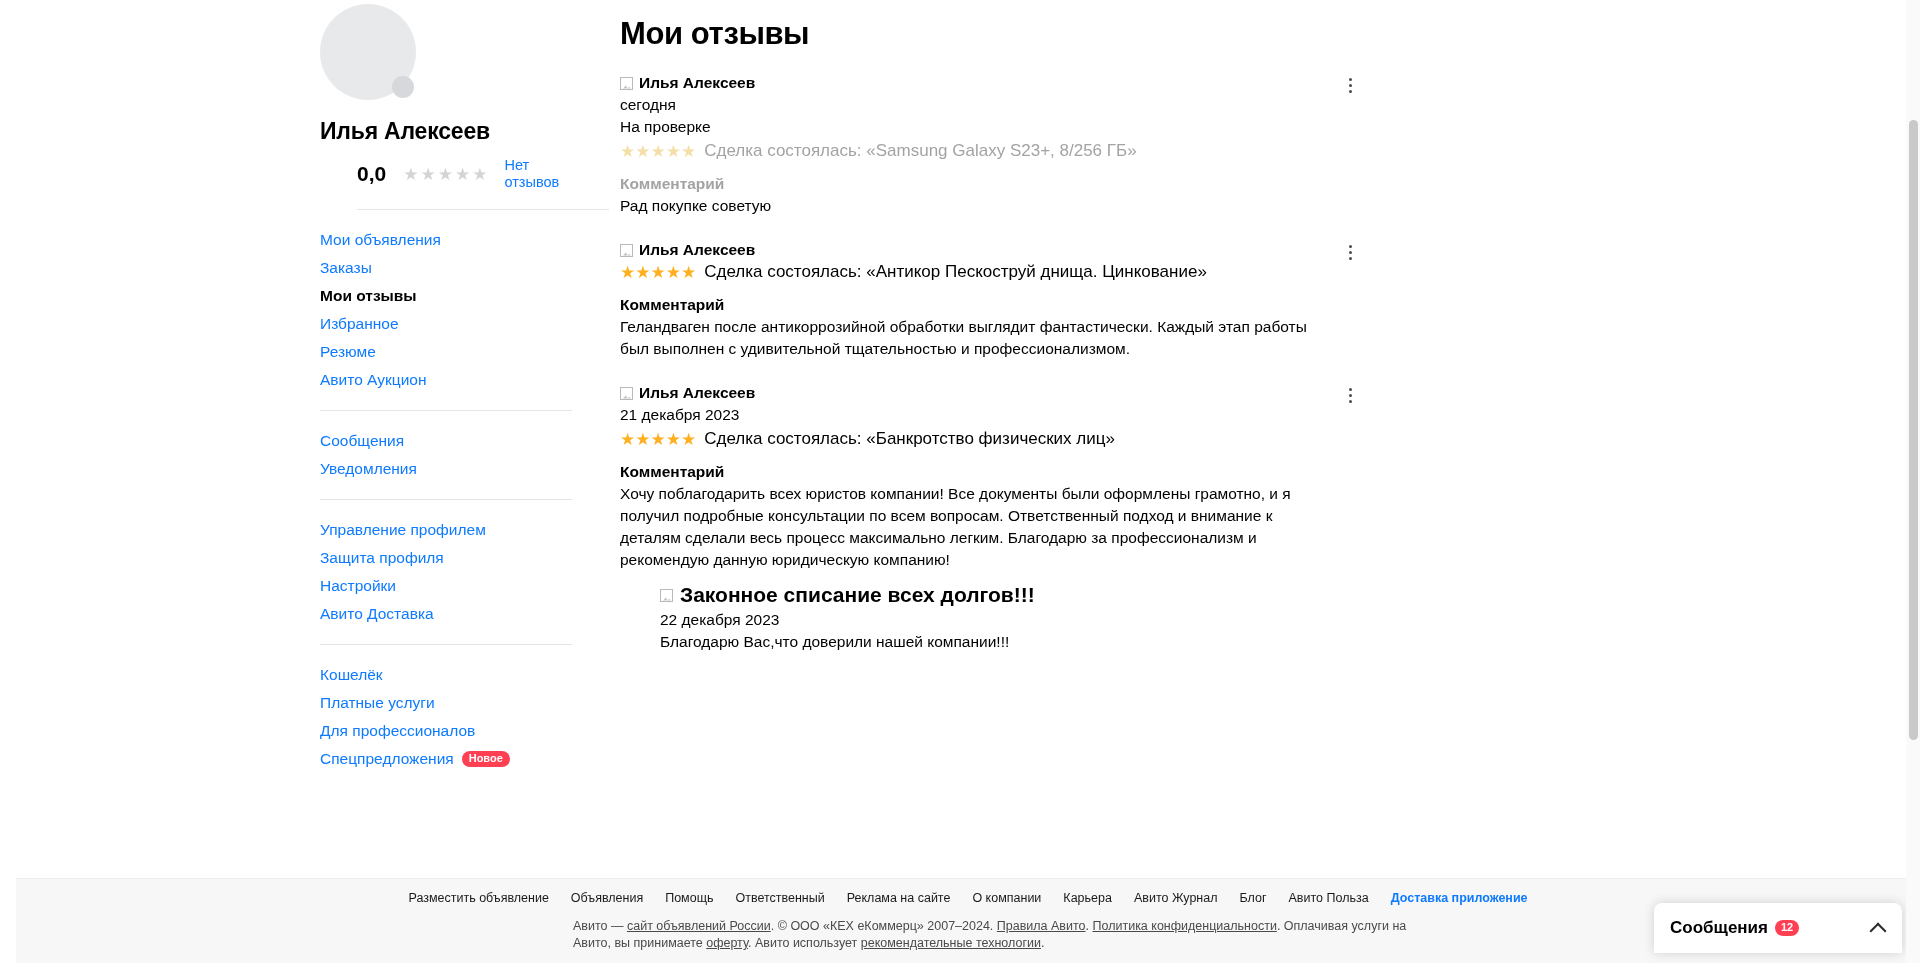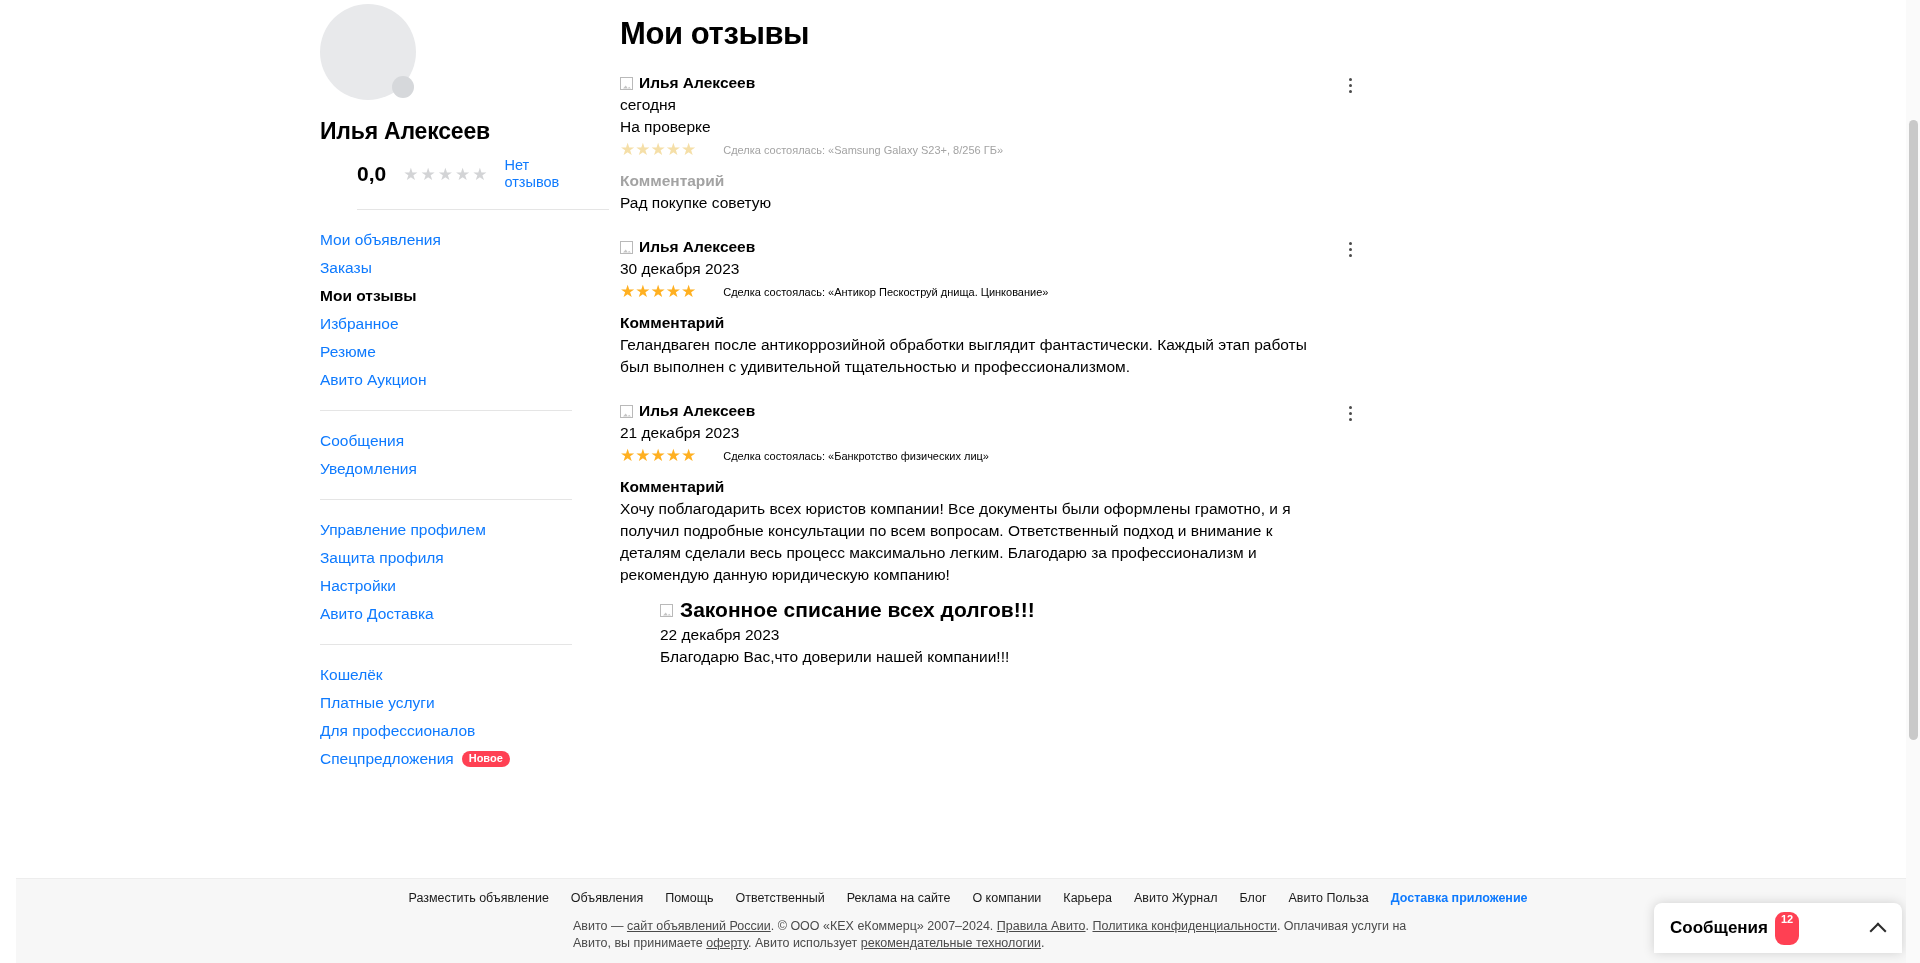--- a/index.html
+++ b/index.html
@@ -140,21 +140,21 @@
     position: absolute;
     left: 2px; top: 7px;
     width: 8px; height: 4px;
     background: #c4c4c4;
     clip-path: polygon(0 100%, 35% 25%, 60% 100%, 75% 55%, 100% 100%);
   }
   .reviewer { font-size: 15.5px; font-weight: bold; }
   .review-date { font-size: 15.5px; line-height: 22px; margin-top: 2px; }
   .review-status { font-size: 15.5px; line-height: 22px; }
   .deal-line { display: flex; align-items: center; gap: 8px; margin-top: 3px; }
-  .deal-text { font-size: 11px; margin-left: 19px; }
+  .deal-text { font-size: 17px; }
   .muted { color: #a3a3a3; }
   .comment-label { font-size: 15.5px; font-weight: bold; margin-top: 14px; }
   .comment-text { font-size: 15.5px; line-height: 22px; margin-top: 2px; max-width: 700px; }
   .kebab {
     position: absolute;
     right: 0;
     top: 0;
     width: 20px; height: 22px;
     cursor: pointer;
     display: flex;
@@ -222,21 +222,21 @@
     padding: 0 16px;
     cursor: pointer;
   }
   .messages-title { font-size: 17px; font-weight: bold; }
   .messages-count {
     background: #ff4053;
     color: #fff;
     font-size: 11px;
     font-weight: bold;
     border-radius: 9px;
-    padding: 2px 6px 20px;
+    padding: 2px 6px 3px;
     margin-left: 7px;
     line-height: 1;
   }
   .chevron-up {
     margin-left: auto;
     width: 16px; height: 16px;
     position: relative;
   }
   .chevron-up:before {
     content: "";
@@ -372,21 +372,20 @@
           <span></span>
           <span></span>
         </div>
     </article>
 
     <article class="review" style="margin-top:24px;">
       <div class="review-head">
         <span class="broken-img"></span>
         <span class="reviewer">Илья Алексеев</span>
       </div>
-      <div class="review-date">30 декабря 2023</div>
       <div class="deal-line">
         <span class="stars filled">★★★★★</span>
         <span class="deal-text">Сделка состоялась: «Антикор Пескоструй днища. Цинкование»</span>
       </div>
       <div class="comment-label">Комментарий</div>
       <div class="comment-text">Геландваген после антикоррозийной обработки выглядит фантастически. Каждый этап работы был выполнен с удивительной тщательностью и профессионализмом.</div>
       <div class="kebab">
           <span></span>
           <span></span>
           <span></span>

